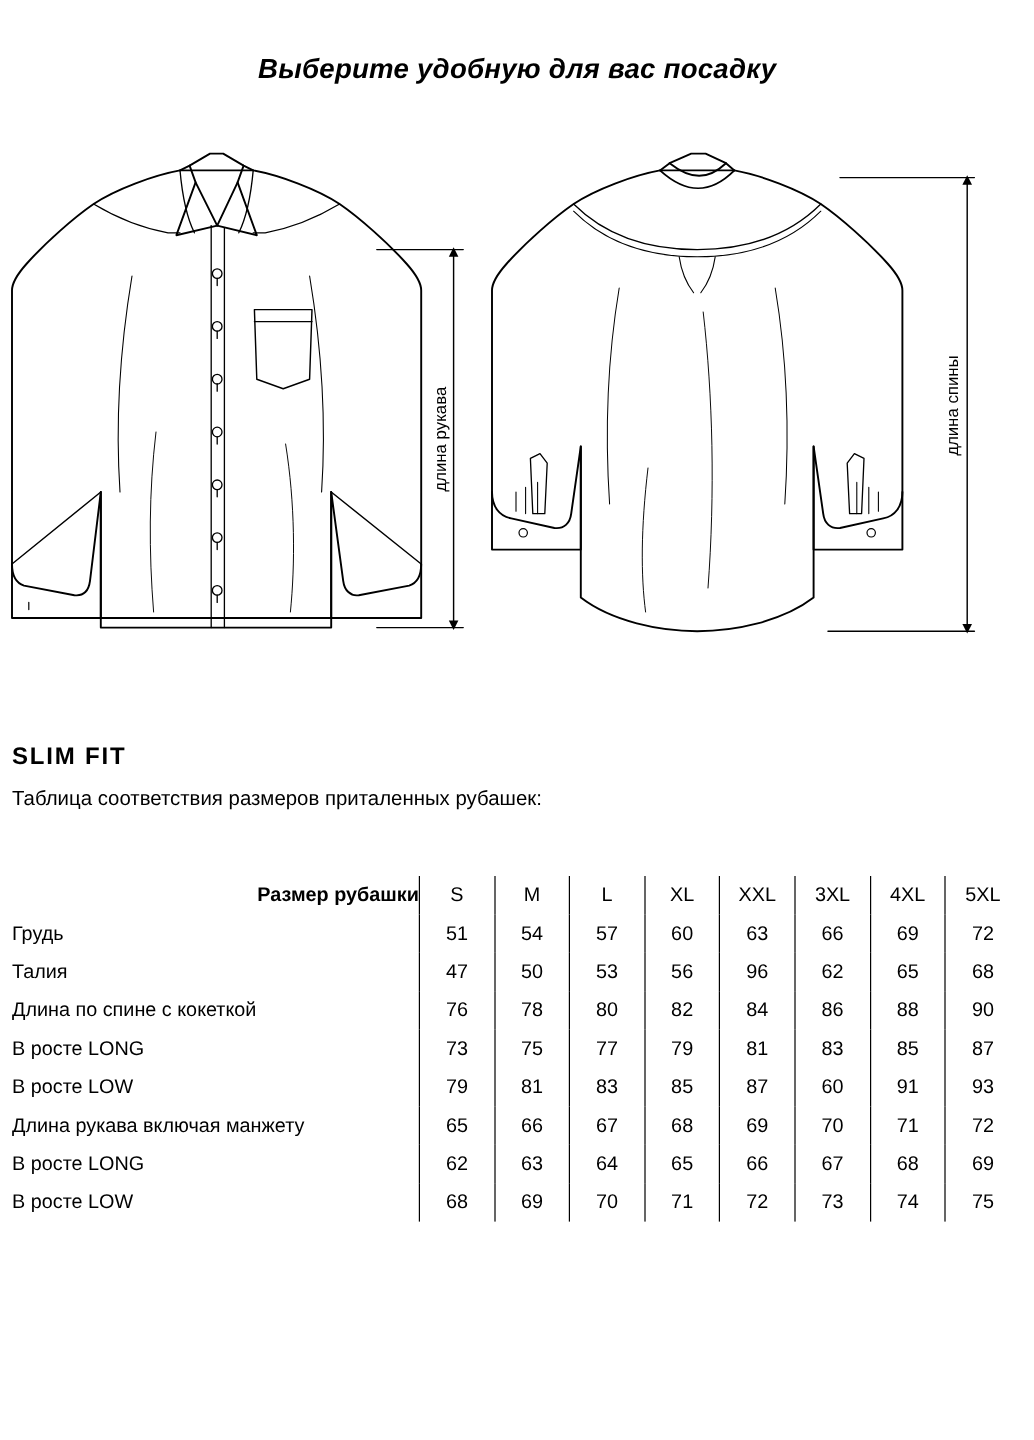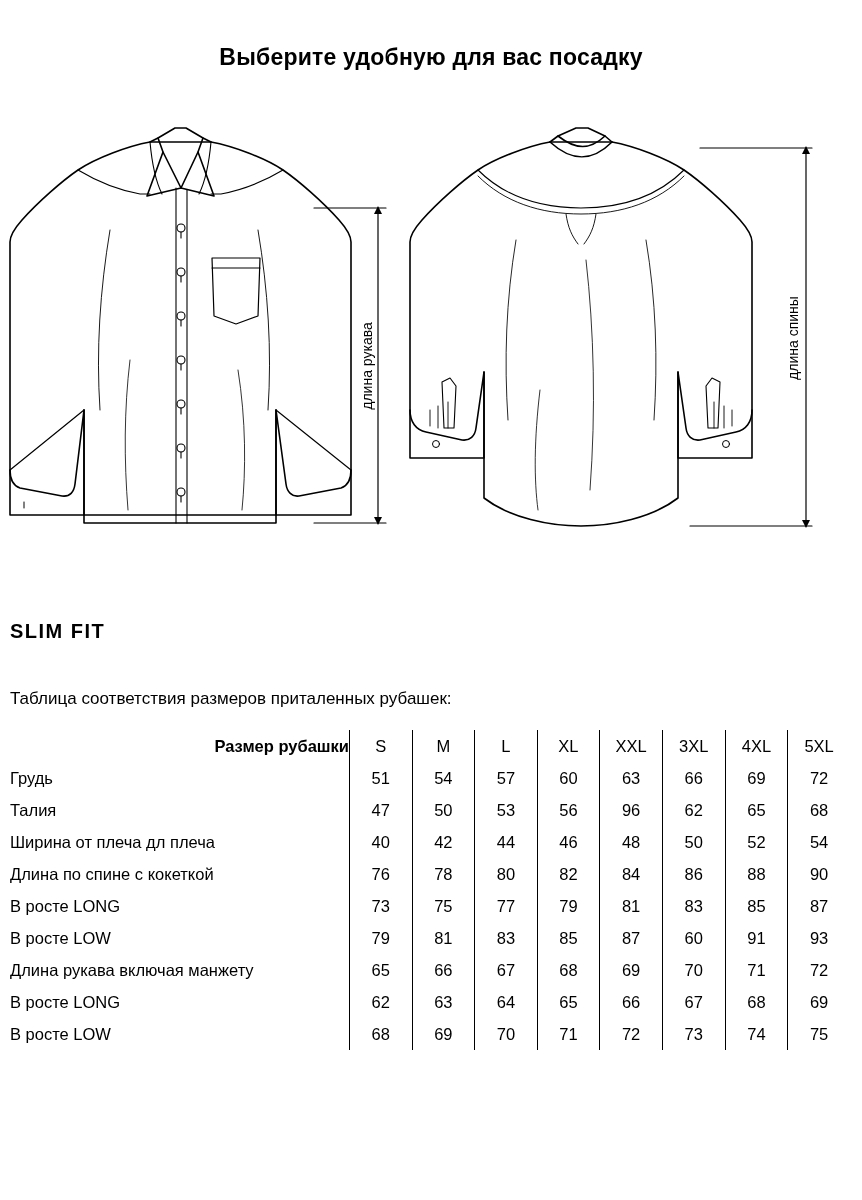--- a/index.html
+++ b/index.html
@@ -22,20 +22,21 @@
   }
   .title {
     position: absolute;
     top: 44px;
     left: 0;
     width: 862px;
     text-align: center;
     font-size: 23px;
     font-weight: bold;
     letter-spacing: 0.2px;
+    font-style: italic;
   }
   .illustration {
     position: absolute;
     top: 110px;
     left: 0;
     width: 862px;
     height: 450px;
   }
   .fit-name {
     position: absolute;
@@ -43,21 +44,20 @@
     left: 10px;
     font-size: 20px;
     font-weight: bold;
     letter-spacing: 1.5px;
   }
   .subtitle {
     position: absolute;
     top: 656px;
     left: 10px;
     font-size: 17px;
-    margin-top: 33px;
   }
   .table-wrap {
     position: absolute;
     top: 730px;
     left: 10px;
     width: 842px;
   }
   table.size-table {
     border-collapse: collapse;
     width: 840px;
@@ -284,31 +284,20 @@
           <td class="val">47</td>
           <td class="val">50</td>
           <td class="val">53</td>
           <td class="val">56</td>
           <td class="val">96</td>
           <td class="val">62</td>
           <td class="val">65</td>
           <td class="val">68</td>
         </tr>
         <tr>
-          <td class="rowlabel">Ширина от плеча дл плеча</td>
-          <td class="val">40</td>
-          <td class="val">42</td>
-          <td class="val">44</td>
-          <td class="val">46</td>
-          <td class="val">48</td>
-          <td class="val">50</td>
-          <td class="val">52</td>
-          <td class="val">54</td>
-        </tr>
-        <tr>
           <td class="rowlabel">Длина по спине с кокеткой</td>
           <td class="val">76</td>
           <td class="val">78</td>
           <td class="val">80</td>
           <td class="val">82</td>
           <td class="val">84</td>
           <td class="val">86</td>
           <td class="val">88</td>
           <td class="val">90</td>
         </tr>

